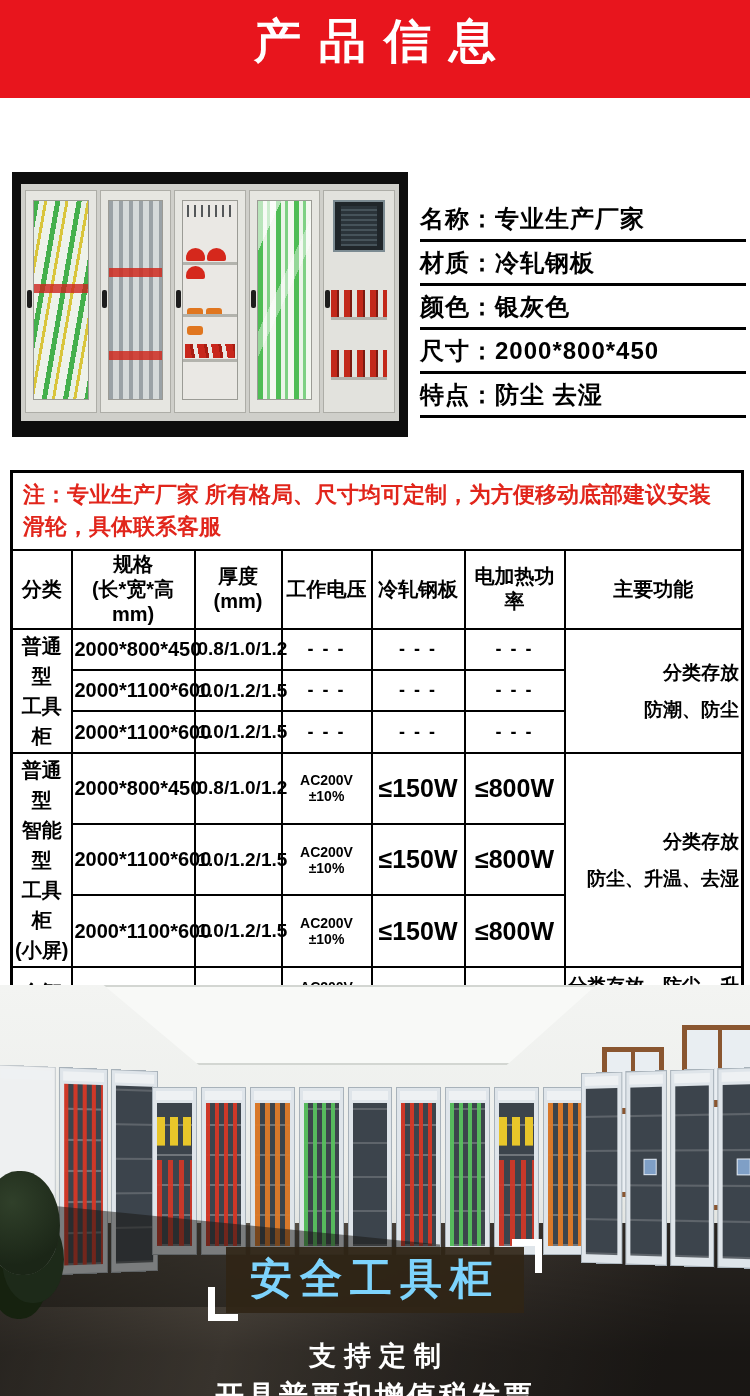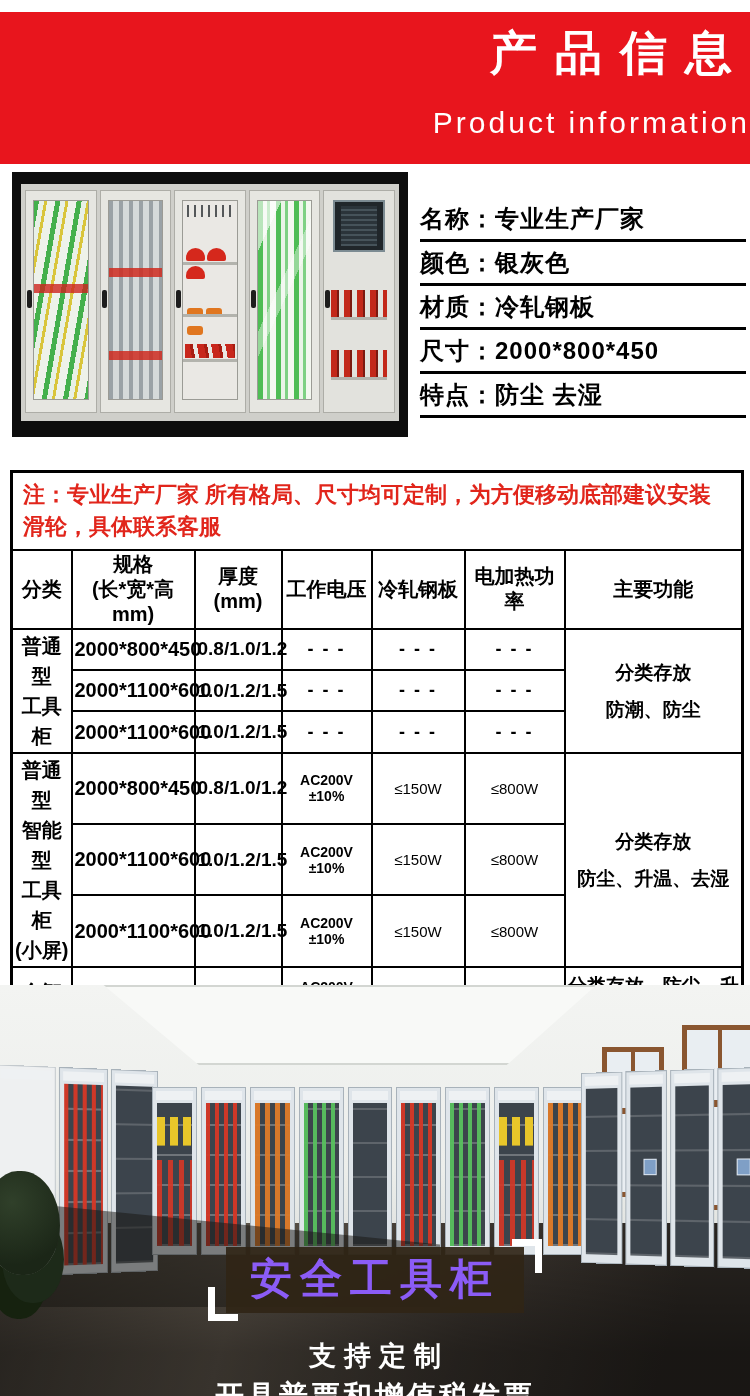--- a/index.html
+++ b/index.html
@@ -1,21 +1,21 @@
 <!DOCTYPE html>
 <html><head>
 <meta charset="utf-8">
 <style>
   * { margin:0; padding:0; box-sizing:border-box; }
   html,body { background:#ffffff; }
   body { font-family:"Liberation Sans","DejaVu Sans",sans-serif; }
   .page { position:relative; width:750px; height:1396px; background:#fff; overflow:hidden; margin:0 auto; }
 
   
-  .banner { position:absolute; top:12px; left:0; width:750px; height:152px; background:#e8151d; text-align:right; color:#fff; }
+  .banner { position:absolute; top:0; left:0; width:750px; height:98px; background:#e8151d; text-align:center; color:#fff; }
   .banner-cn { padding-top:10px; font-size:47px; font-weight:bold; letter-spacing:18px; text-indent:18px; }
   .banner-en { margin-top:21px; font-size:30px; letter-spacing:3px; font-weight:normal; }
 
   
   .photo { position:absolute; left:12px; top:172px; width:396px; height:265px; background:#0d0d0d; padding:12px 9px 16px 9px; }
   .cab-body { width:100%; height:100%; background:#cfcfca; display:flex; gap:3px; padding:6px 4px 8px 4px; }
   .door { flex:1; background:#e6e6e1; border:1px solid #adada7; position:relative; }
   .glass { position:absolute; left:7px; right:7px; top:9px; bottom:12px; background:#e3e8e5; border:1px solid #9b9b95; overflow:hidden; }
   .handle { position:absolute; left:1px; top:45%; width:5px; height:18px; background:#1d1d1d; border-radius:2px; z-index:3; }
   .d1 .glass { background:
@@ -56,23 +56,23 @@
   td,th { border:2px solid #000; text-align:center; vertical-align:middle; color:#000; padding:1px 2px; }
   table { border:3px solid #000; }
   .note { color:#e1251b; font-size:22px; font-weight:bold; text-align:left; padding:6px 10px; line-height:1.45; height:68px; }
   .thead th { font-size:20px; font-weight:bold; height:58px; line-height:1.25; }
   .pre { white-space:pre-line; }
   tr.r1 { height:37px; } tr.r2 { height:43px; }
   .cat { font-size:20px; font-weight:bold; line-height:1.5; }
   .spec-cell { font-size:20px; font-weight:bold; letter-spacing:0; }
   .thick { font-size:19px; font-weight:bold; }
   .volt { font-size:14px; font-weight:bold;border-radius:13px; }
-  .pw { font-size:15px; font-weight:normal; }
+  .pw { font-size:25px; font-weight:bold; }
   .dash { font-size:18px; font-weight:bold; letter-spacing:2px; }
-  .func { font-size:19px; font-weight:bold; line-height:1.95; }
+  .func { font-size:19px; font-weight:bold; line-height:1.95;text-align:right; }
   .func.tight { line-height:1.75; }
 
   
   .showroom { position:absolute; left:0; top:985px; width:750px; height:411px; overflow:hidden;
       background:linear-gradient(#f3f4f2 0%,#eceeeb 45%,#e2e4e1 60%); }
   .ceiling { position:absolute; top:0; left:70px; width:560px; height:80px; background:#f8f9f7;
       clip-path:polygon(6% 0,94% 0,78% 100%,23% 100%); box-shadow:0 0 0 2px #d3d6d2 inset; }
   .window { position:absolute; border:5px solid #8a5630; background:#e9eef2; }
   .w1 { right:86px; top:62px; width:62px; height:150px; }
   .w2 { right:-8px; top:40px; width:76px; height:185px; }
@@ -107,21 +107,21 @@
   .tag::after { content:""; position:absolute; left:45%; top:45%; width:11px; height:14px; background:#7f9fc6; border:1px solid #dfe7f0; }
   .shadow { position:absolute; left:0; top:192px; width:440px; height:130px; background:rgba(22,19,15,.5);
       clip-path:polygon(0 18%,100% 52%,100% 100%,0 100%); z-index:2; }
   .plant { position:absolute; left:-14px; top:186px; width:74px; height:104px; z-index:2;
       background:radial-gradient(circle at 35% 30%,#30402a,#1b2617 72%); border-radius:45% 55% 50% 50%;
       box-shadow:10px 34px 0 -6px #1d2a19, -4px 52px 0 -8px #16220f; }
 
   
   .overlay { position:absolute; left:0; right:0; top:262px; text-align:center; z-index:4; }
   .room-title { display:inline-block; position:relative; background:rgba(48,37,22,.92); padding:4px 24px 6px 24px; }
-  .room-title .txt { color:#8b5cf6; font-size:42px; font-weight:bold; letter-spacing:8px; text-indent:8px; }
+  .room-title .txt { color:#7dd3fc; font-size:42px; font-weight:bold; letter-spacing:8px; text-indent:8px; }
   .bl { position:absolute; left:-18px; bottom:-8px; width:30px; height:34px; border-left:7px solid #fff; border-bottom:7px solid #fff; }
   .br { position:absolute; right:-18px; top:-8px; width:30px; height:34px; border-right:7px solid #fff; border-top:7px solid #fff; }
   .sub1 { margin-top:25px; color:#fff; font-size:27px; font-weight:bold; letter-spacing:8px; text-indent:8px; }
   .sub2 { margin-top:3px; color:#fff; font-size:29px; font-weight:bold; letter-spacing:3px; }
 </style>
 </head>
 <body>
 
 <div class="page">
 
@@ -164,26 +164,26 @@
       </div>
     </div>
   </div>
 
   <div class="specs">
     <div class="spec-row">
       <span class="spec-label">名称：</span>
       <span class="spec-value">专业生产厂家</span>
     </div>
     <div class="spec-row">
+      <span class="spec-label">材质：</span>
+      <span class="spec-value">冷轧钢板</span>
+    </div>
+    <div class="spec-row">
       <span class="spec-label">颜色：</span>
       <span class="spec-value">银灰色</span>
-    </div>
-    <div class="spec-row">
-      <span class="spec-label">材质：</span>
-      <span class="spec-value">冷轧钢板</span>
     </div>
     <div class="spec-row">
       <span class="spec-label">尺寸：</span>
       <span class="spec-value">2000*800*450</span>
     </div>
     <div class="spec-row">
       <span class="spec-label">特点：</span>
       <span class="spec-value">防尘 去湿</span>
     </div>
   </div>

